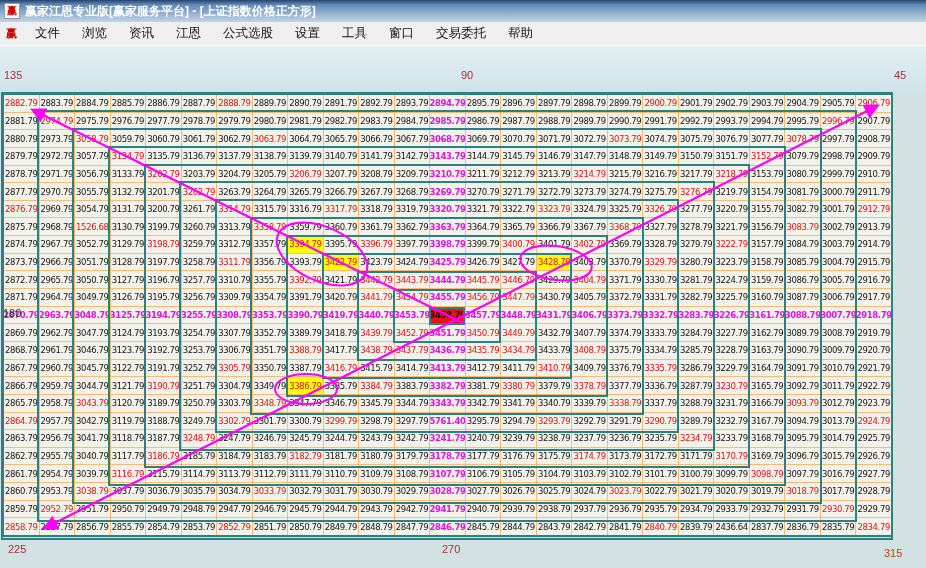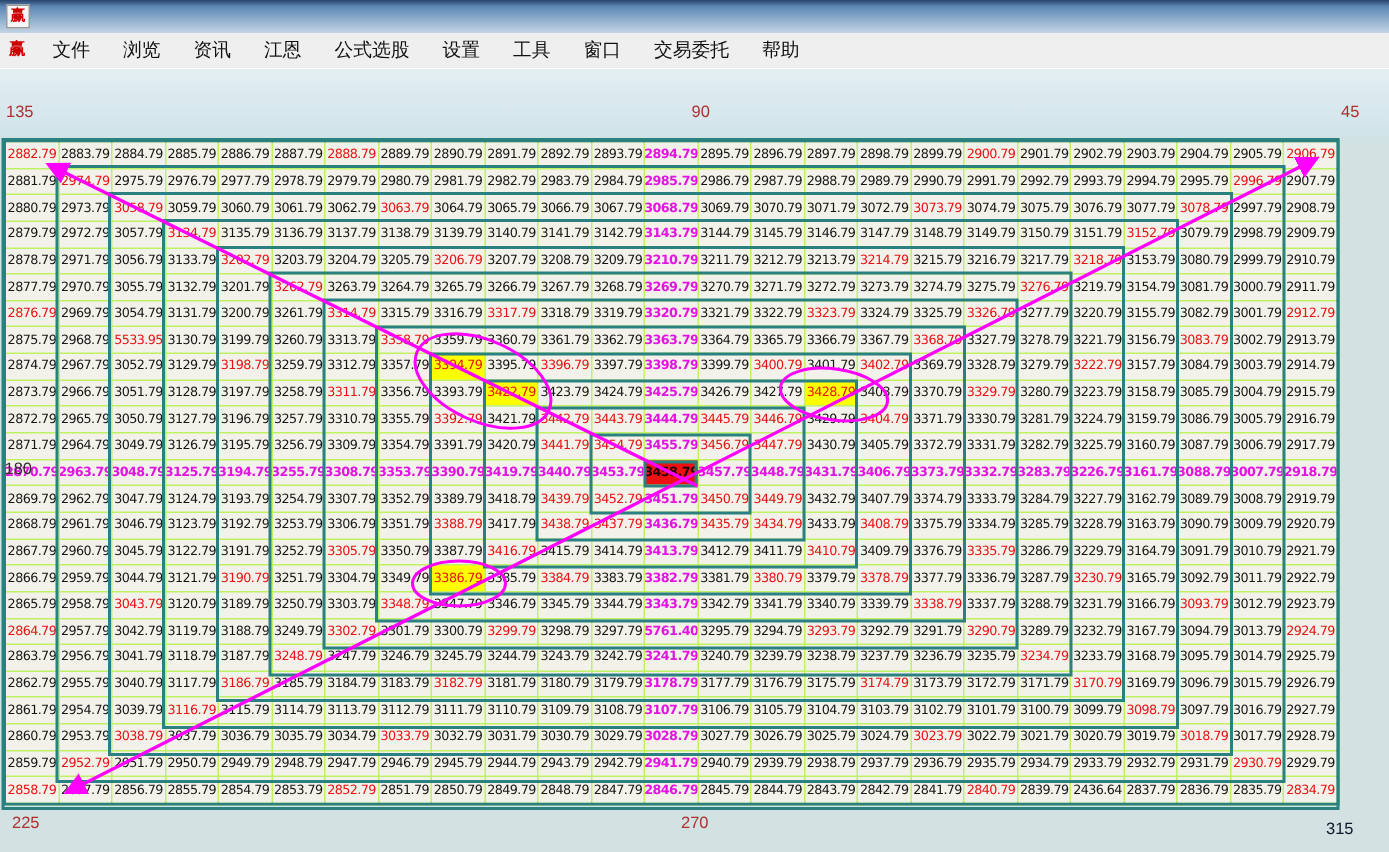--- a/index.html
+++ b/index.html
@@ -32,25 +32,25 @@
   .tb-btn{position:absolute;top:61px;width:66px;height:26px;background:#d9d6d0;
     border:2px outset #f6f4f0;font-size:13px;color:#111;text-align:center;line-height:22px;cursor:default;}
   .tb-btn.focused{font-weight:normal;}
   .tb-btn.focused .inner{position:absolute;left:2px;top:2px;right:2px;bottom:2px;
     border:1px dotted #333;}
   .tb-heading{position:absolute;left:505px;top:61px;font-size:21px;font-weight:bold;
     color:#ef3b3b;letter-spacing:1px;white-space:nowrap;}
   
   .al{position:absolute;font-size:11px;}
   .al-135{left:4px;top:69px}.al-90{left:461px;top:69px}.al-45{left:894px;top:69px}
-  .al-180{left:3px;top:307px}.al-225{left:8px;top:543px}.al-270{left:454px;top:543px}
+  .al-180{left:3px;top:307px}.al-225{left:8px;top:543px}.al-270{left:442px;top:543px}
   .al-315{left:884px;top:547px}
   
   #grid{position:absolute;left:2px;top:93px;width:891px;height:444px;
-    border:2px solid #2b8080;box-sizing:border-box;background:#bef264;
+    border:2px solid #2b8080;box-sizing:border-box;background:#fdba74;
     display:grid;grid-template-columns:repeat(25,1fr);grid-template-rows:repeat(25,1fr);
     grid-gap:1px;}
   .cell{background:#f3f2ea;font-size:8.5px;letter-spacing:-0.4px;color:#151515;
     display:flex;align-items:center;justify-content:center;overflow:hidden;
     font-family:"DejaVu Sans",sans-serif;cursor:default;}
   .cell.rd{color:#e81212;}
   .cell.mg{color:#e214e2;font-weight:bold;}
   .cell.yl{background:#ffff00;color:#e81212;}
   .cell.center{background:#ee1111;color:#20000a;font-weight:bold;}
   #rings{position:absolute;left:2px;top:93px;width:891px;height:447px;pointer-events:none;}
@@ -63,20 +63,21 @@
   .wm2{position:absolute;left:150px;top:200px;font-size:120px;color:rgba(140,150,150,.10);
     transform:rotate(-18deg);pointer-events:none;white-space:nowrap;}
 </style>
 </head>
 <body>
 
 <div id="app">
 
   <div class="titlebar">
     <span class="appicon">赢</span>
+    <span>赢家江恩专业版[赢家服务平台] - [上证指数价格正方形]</span>
   </div>
 
   <div class="menubar">
     <span class="appicon">赢</span>
 
   <span class="menu-item">文件</span>
       <span class="menu-item">浏览</span>
       <span class="menu-item">资讯</span>
       <span class="menu-item">江恩</span>
       <span class="menu-item">公式选股</span>
@@ -275,21 +276,21 @@
       <div class="cell">3325.79</div>
       <div class="cell rd">3326.79</div>
       <div class="cell">3277.79</div>
       <div class="cell">3220.79</div>
       <div class="cell">3155.79</div>
       <div class="cell">3082.79</div>
       <div class="cell">3001.79</div>
       <div class="cell rd">2912.79</div>
       <div class="cell">2875.79</div>
       <div class="cell">2968.79</div>
-      <div class="cell rd">5533.95</div>
+      <div class="cell rd">1526.68</div>
       <div class="cell">3130.79</div>
       <div class="cell">3199.79</div>
       <div class="cell">3260.79</div>
       <div class="cell">3313.79</div>
       <div class="cell rd">3358.79</div>
       <div class="cell">3359.79</div>
       <div class="cell">3360.79</div>
       <div class="cell">3361.79</div>
       <div class="cell">3362.79</div>
       <div class="cell mg">3363.79</div>
@@ -759,14 +760,14 @@
       <ellipse cx="556" cy="263" rx="36" ry="17" fill="none" stroke="#ff00ff" stroke-width="2" transform="rotate(8 556 263)"></ellipse>
       <ellipse cx="306" cy="389" rx="31" ry="15" fill="none" stroke="#ff00ff" stroke-width="2" transform="rotate(0 306 389)"></ellipse>
     </svg>
 
 <span class="al al-135" style="color: rgb(176, 48, 48);">135</span>
     <span class="al al-90" style="color: rgb(176, 48, 48);">90</span>
     <span class="al al-45" style="color: rgb(176, 48, 48);">45</span>
     <span class="al al-180" style="color: rgb(48, 48, 48);">180</span>
     <span class="al al-225" style="color: rgb(176, 48, 48);">225</span>
     <span class="al al-270" style="color: rgb(176, 48, 48);">270</span>
-    <span class="al al-315" style="color: #0f172a;">315</span>
+    <span class="al al-315" style="color: #c2410c;">315</span>
   </div>
 
 </body></html>

